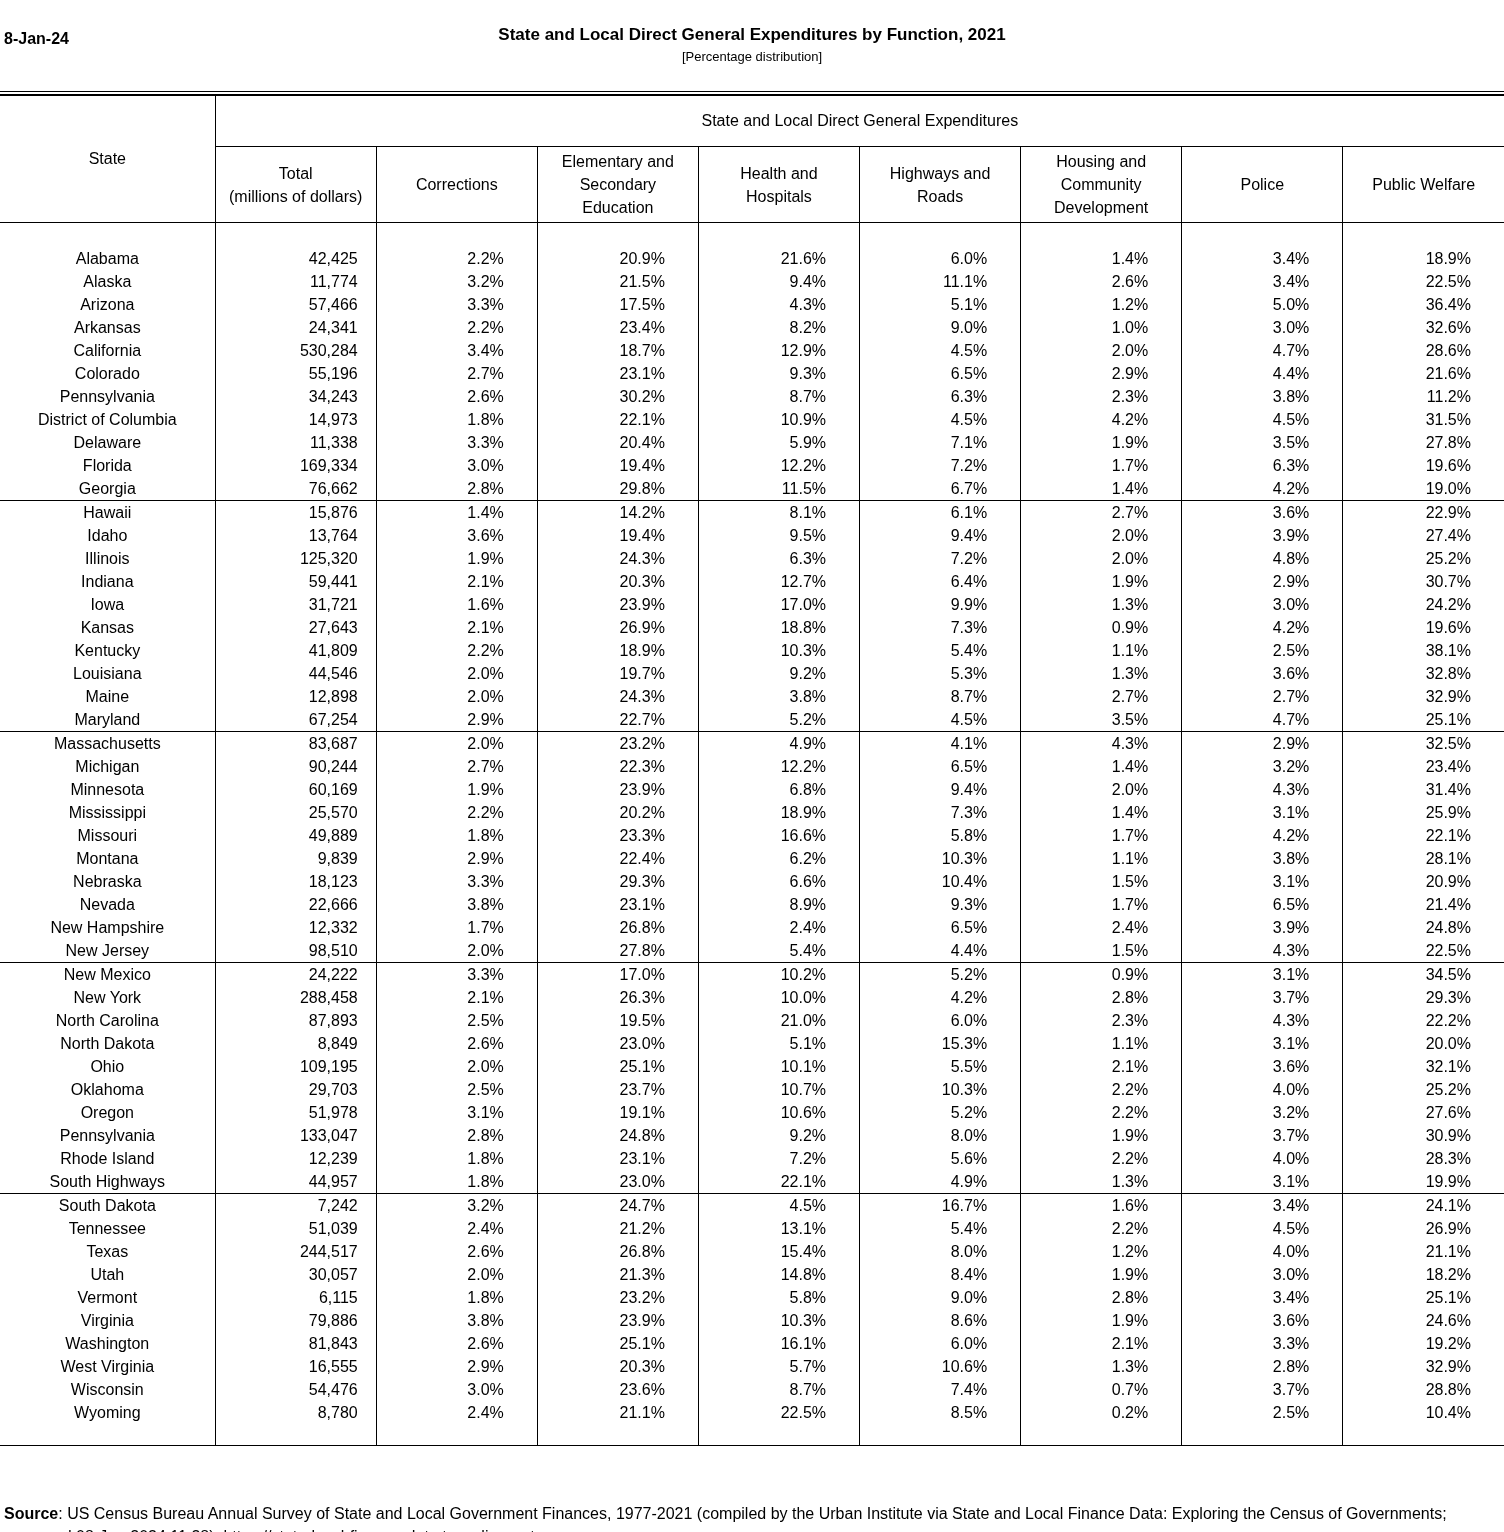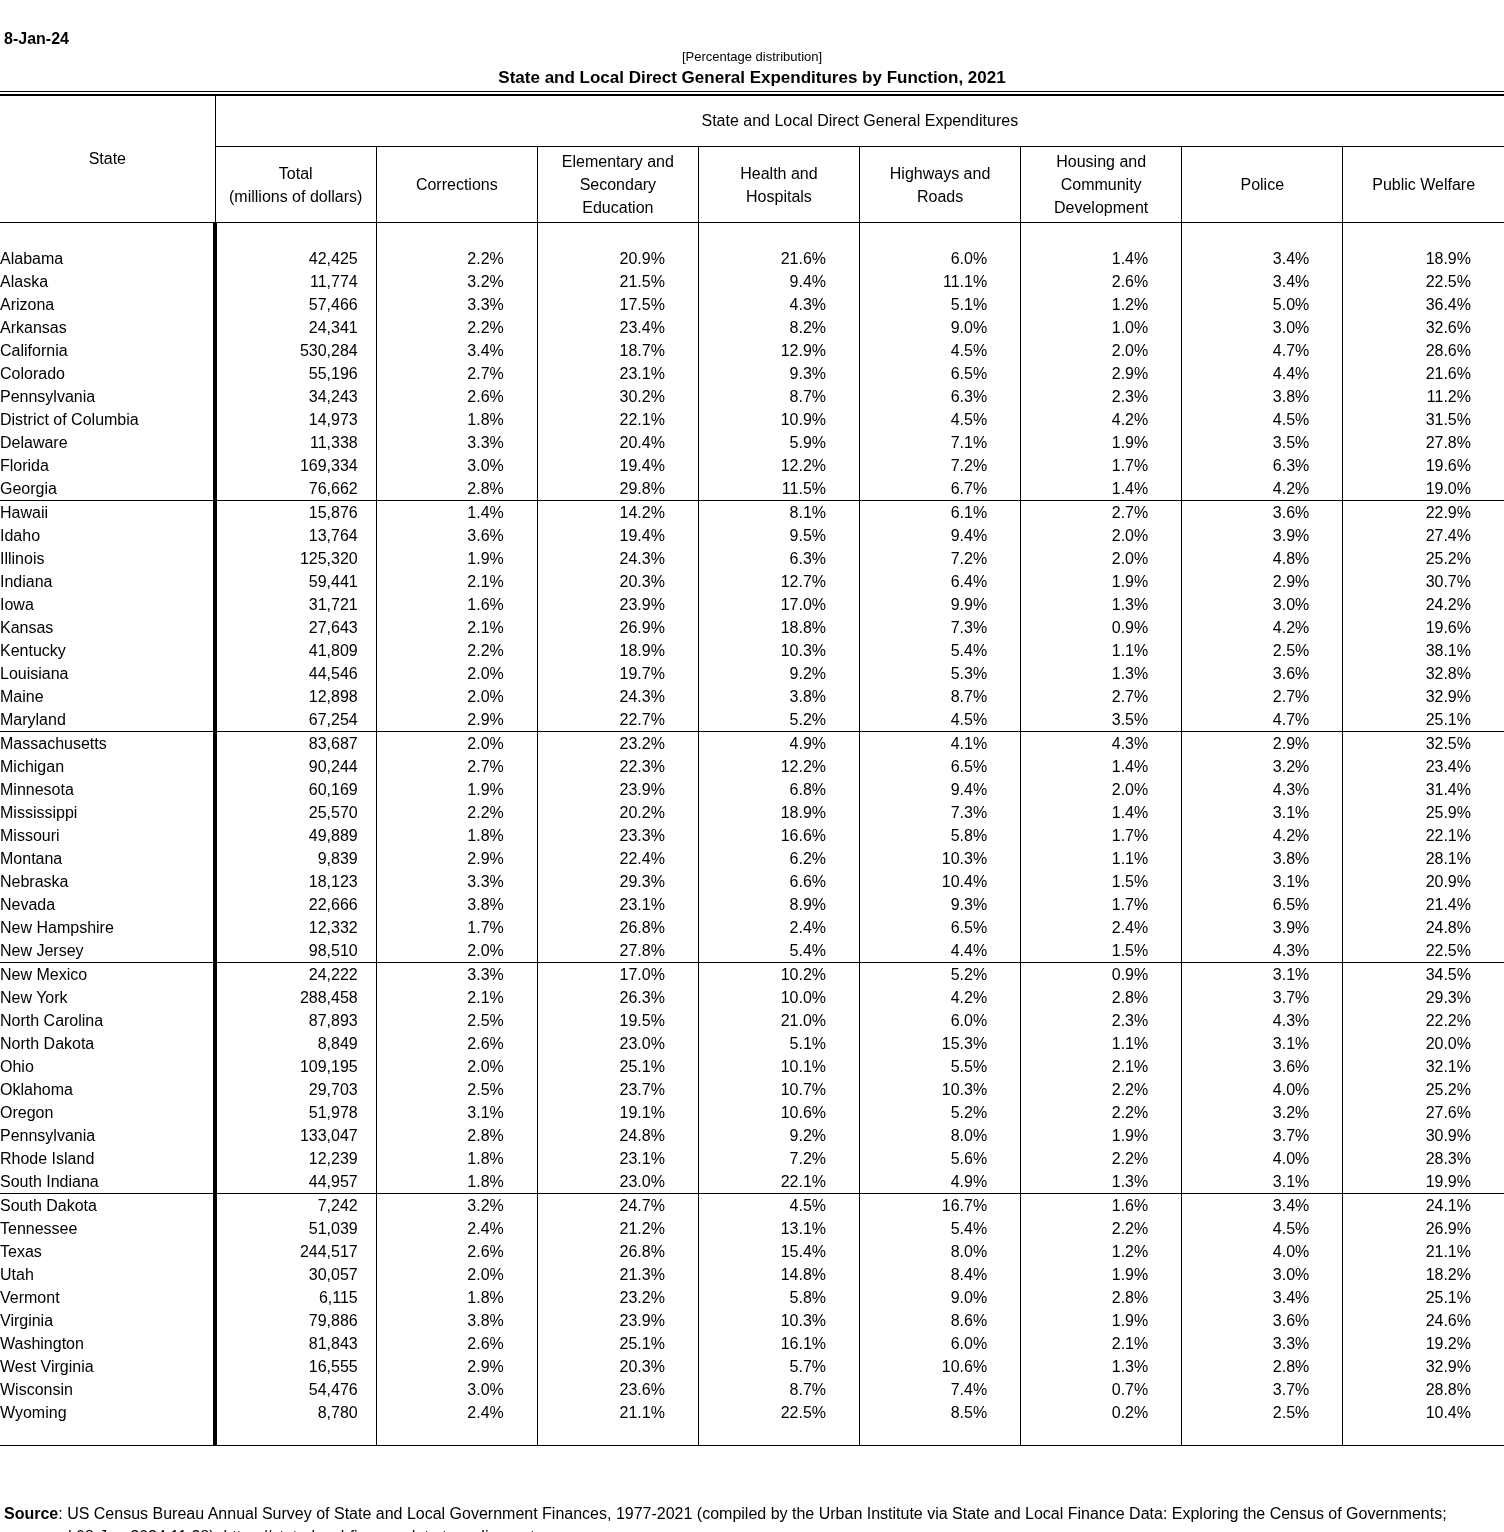--- a/index.html
+++ b/index.html
@@ -1,37 +1,37 @@
 <!DOCTYPE html>
 <html><head>
 <meta charset="utf-8">
 <style>
   html, body { margin: 0; padding: 0; background: #ffffff; }
   body {
     width: 1504px; height: 1532px; position: relative; overflow: hidden;
     font-family: "Liberation Sans", sans-serif; color: #000;
   }
   .date { position: absolute; left: 4px; top: 4px; font-size: 16px; font-weight: bold; margin-top: 26px; }
-  .title { position: absolute; left: 0; width: 1504px; top: 25px; text-align: center; font-size: 17px; font-weight: bold; margin-top: 43px; }
+  .title { position: absolute; left: 0; width: 1504px; top: 25px; text-align: center; font-size: 17px; font-weight: bold; }
   .subtitle { position: absolute; left: 0; width: 1504px; top: 49px; text-align: center; font-size: 13px; }
   .rule-top1 { position: absolute; left: 0; width: 1504px; top: 91px; border-top: 1px solid #000; }
   .rule-top2 { position: absolute; left: 0; width: 1504px; top: 94px; border-top: 2px solid #000; }
   table.grid {
     position: absolute; left: 0; top: 95px; width: 1504px;
     border-collapse: collapse; table-layout: fixed; font-size: 16px;
   }
   table.grid col.c-state { width: 215px; }
   table.grid col.c-num { width: 161px; }
   table.grid th { font-weight: normal; text-align: center; vertical-align: middle; line-height: 23px; padding: 0; }
   th.h-state { border-right: 1px solid #000; border-bottom: 1px solid #000; height: 127px; }
   th.h-group { height: 51px; border-bottom: 1px solid #000; }
   th.h-col { height: 75px; border-right: 1px solid #000; border-bottom: 1px solid #000; }
   th.h-col:last-child { border-right: none; }
   td { padding: 0; height: 23px; line-height: 23px; white-space: nowrap; }
-  td.state { border-right: 4px solid #000000; }
+  td.state { border-right: 1px solid #000000; text-align: center; }
   td.val { text-align: right; border-right: 1px solid #000; }
   td.val:last-child { border-right: none; }
   td.c1 { padding-right: 18px; padding-left: 12px; }
   td.cp { padding-right: 33px; }
   tr.spacer td { height: 24px; }
   tr.spacer-bottom td { height: 21px; border-bottom: 1px solid #000; }
   tr.group-end td { border-bottom: 1px solid #000; }
   .source { position: absolute; left: 4px; top: 1466px; width: 1496px; font-size: 16px; line-height: 23px; margin-top: 36px; }
   .source b { font-weight: bold; }
 </style>
@@ -541,21 +541,21 @@
         <td class="val c1">12,239</td>
         <td class="val cp">1.8%</td>
         <td class="val cp">23.1%</td>
         <td class="val cp">7.2%</td>
         <td class="val cp">5.6%</td>
         <td class="val cp">2.2%</td>
         <td class="val cp">4.0%</td>
         <td class="val cp">28.3%</td>
       </tr>
       <tr class="group-end">
-        <td class="state">South Indiana</td>
+        <td class="state">South Highways</td>
         <td class="val c1">44,957</td>
         <td class="val cp">1.8%</td>
         <td class="val cp">23.0%</td>
         <td class="val cp">22.1%</td>
         <td class="val cp">4.9%</td>
         <td class="val cp">1.3%</td>
         <td class="val cp">3.1%</td>
         <td class="val cp">19.9%</td>
       </tr>
       <tr>

